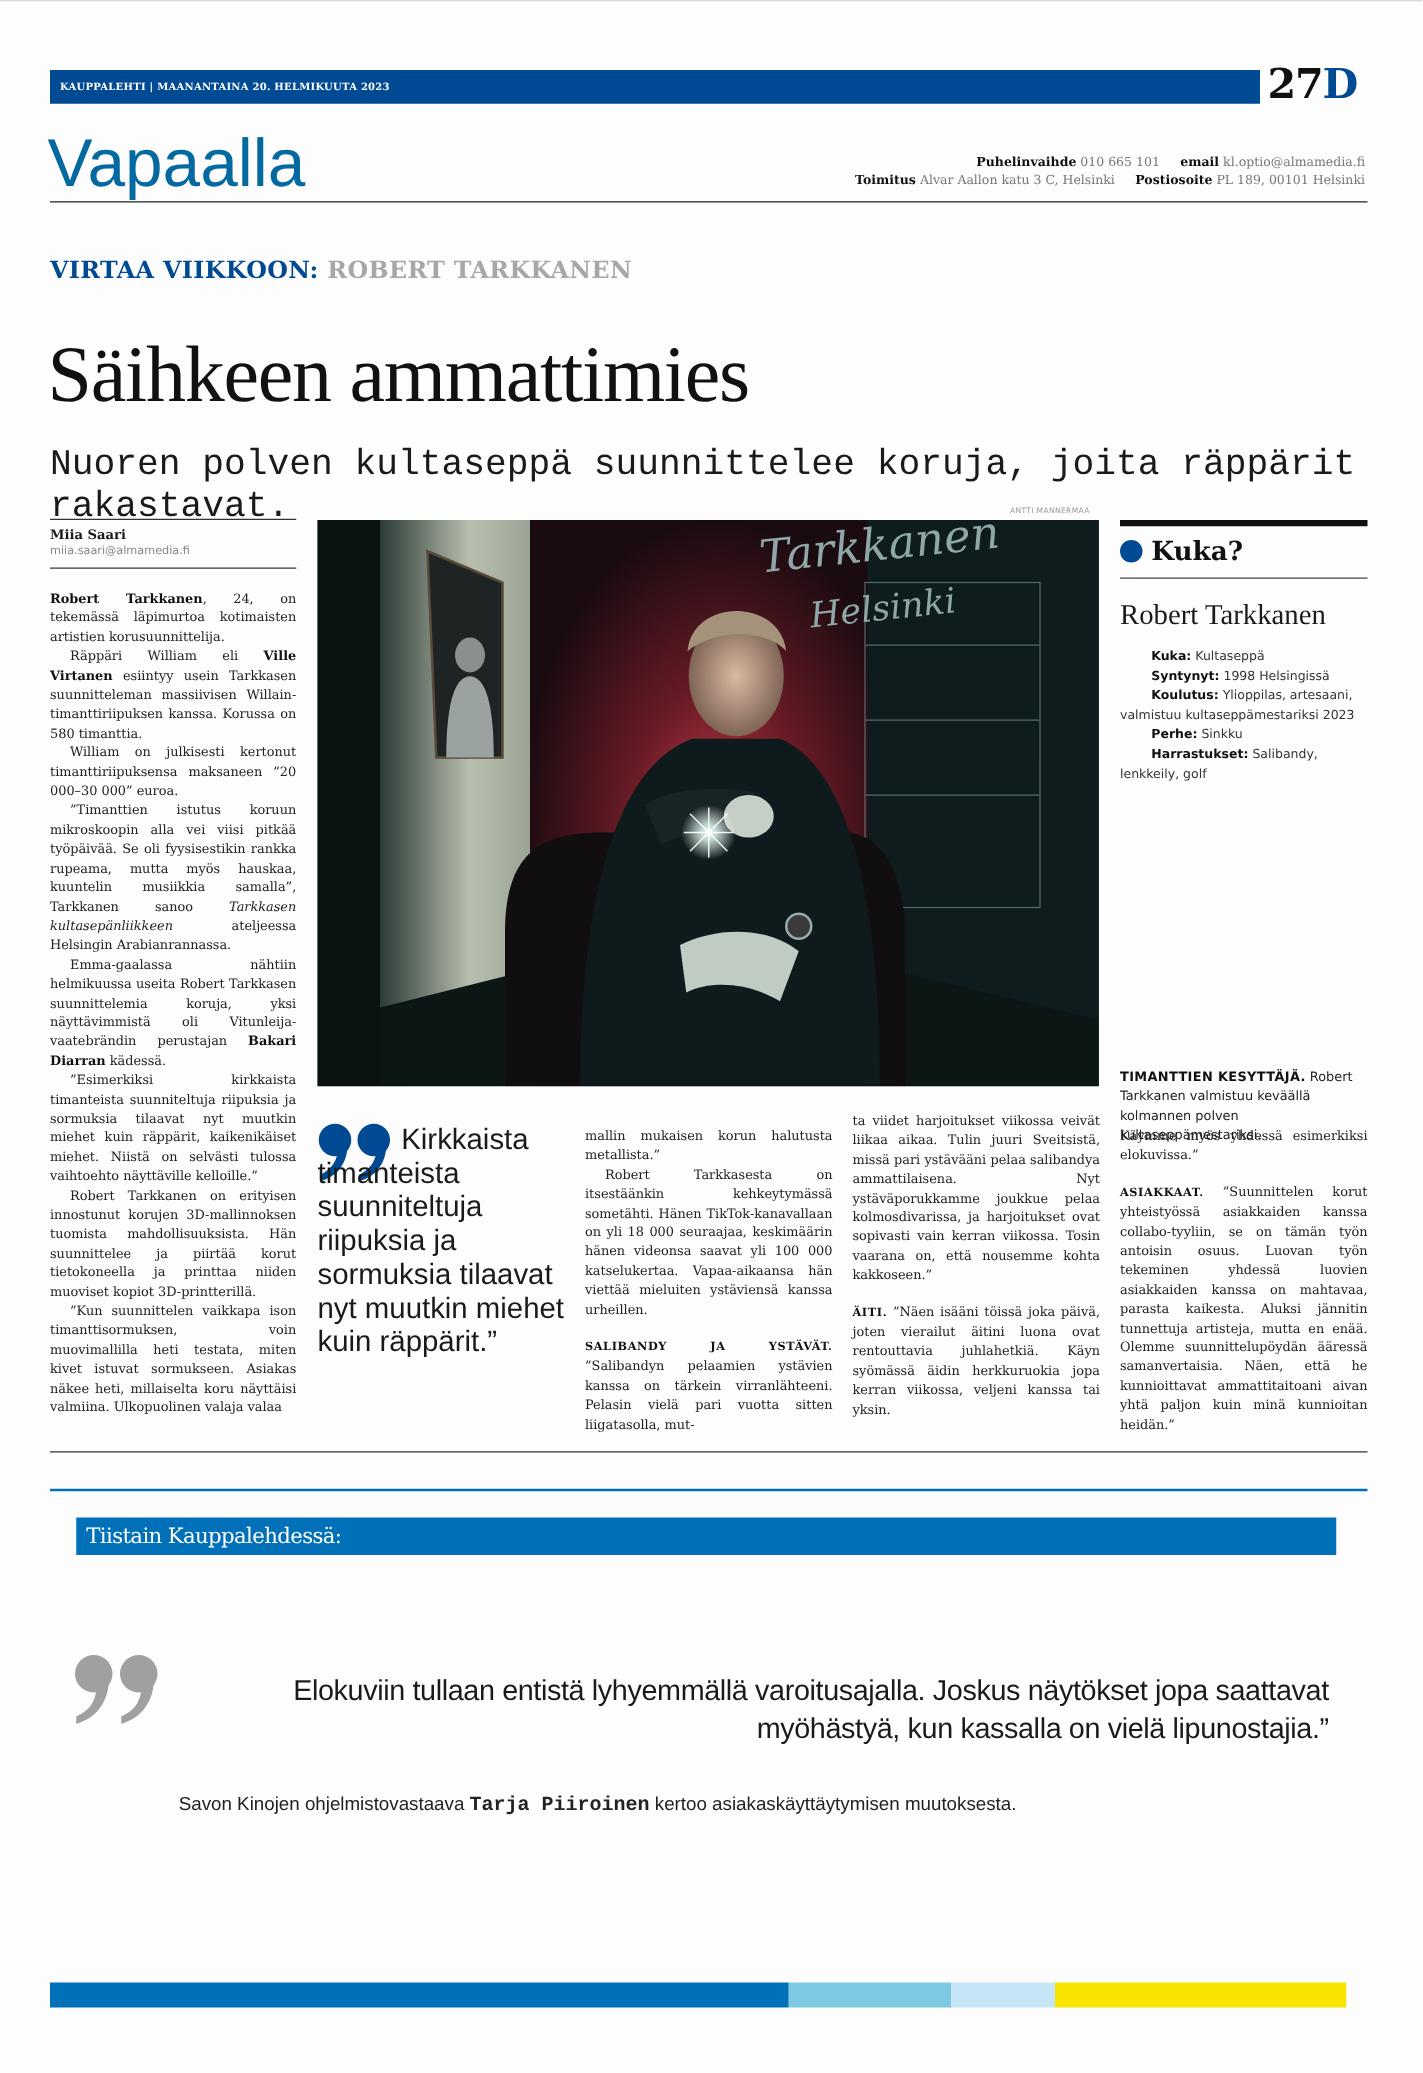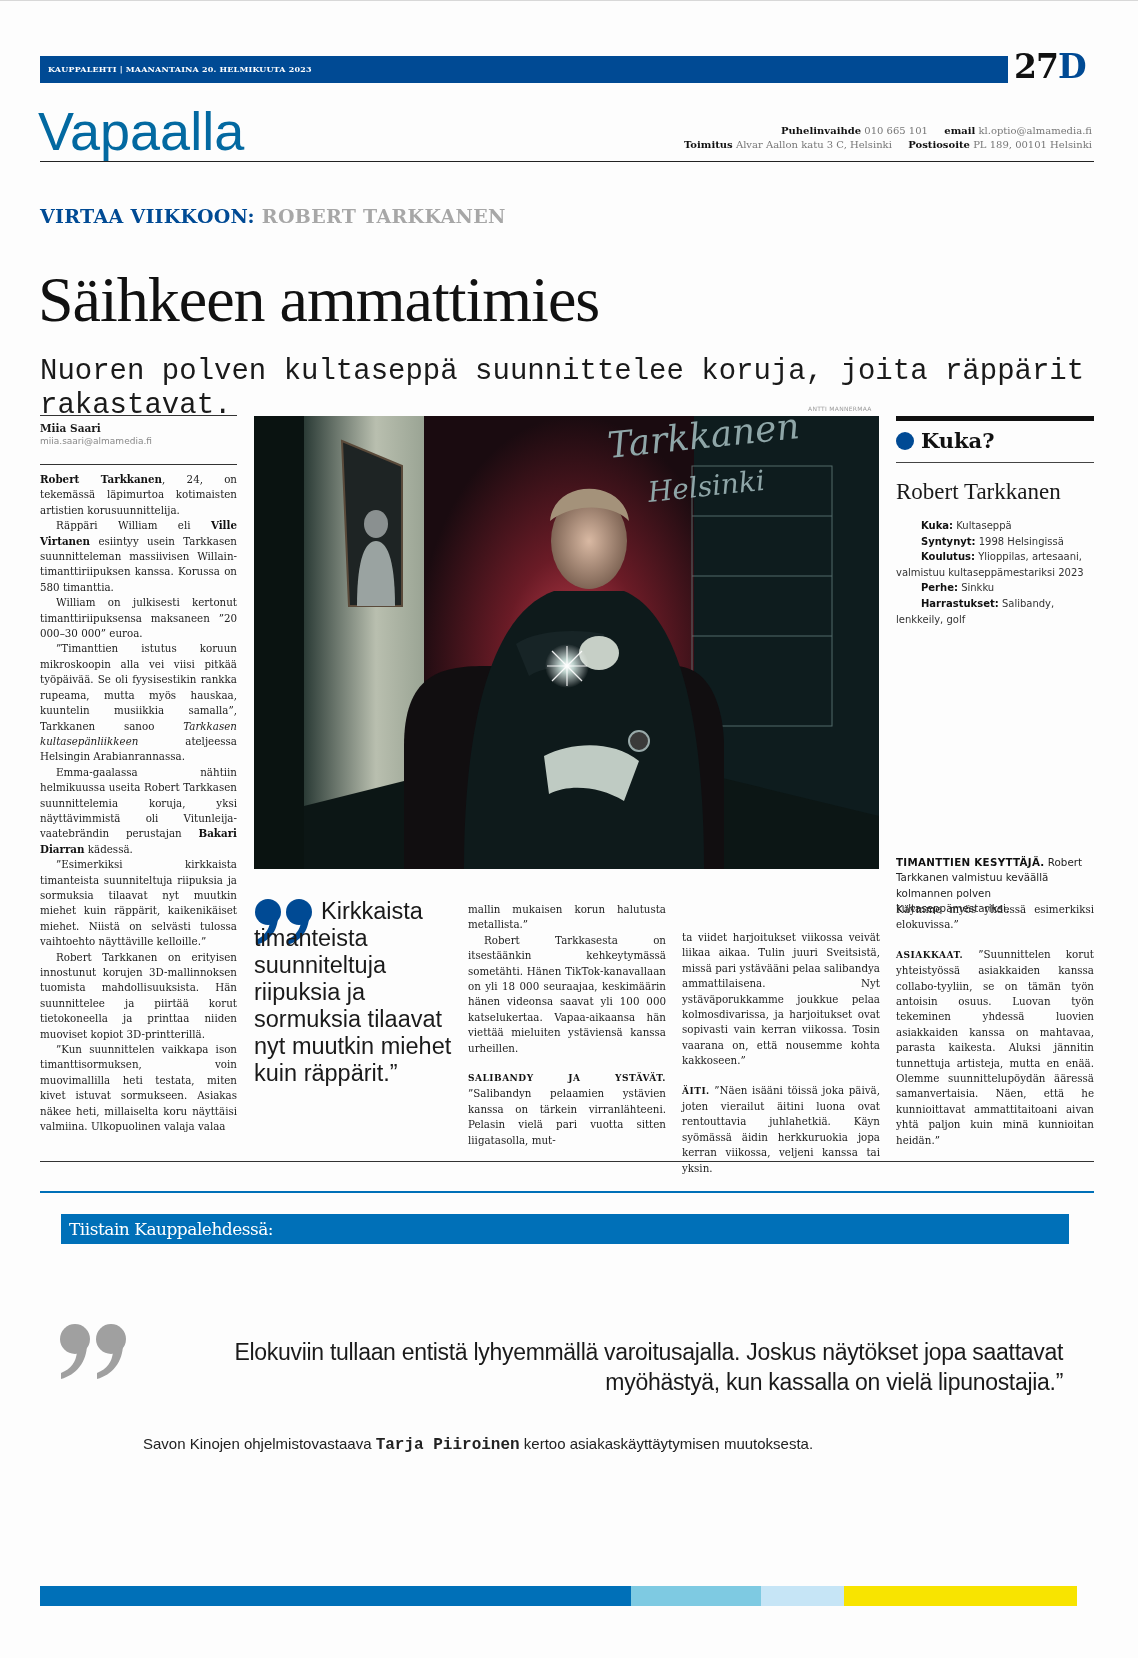--- a/index.html
+++ b/index.html
@@ -20,21 +20,21 @@
     .rule-head { left:40px; top:161px; width:1054px; height:1px; background:#222; }
 
     .kicker { left:40px; top:205px; font-family:"DejaVu Serif", serif; font-weight:bold; font-size:19px; letter-spacing:0.3px; }
     .kicker .k1 { color:#004a94; }
     .kicker .k2 { color:#a7a7a7; }
 
     .headline { left:38px; top:264px; font-family:"Liberation Serif", serif; font-size:64px; line-height:72px; letter-spacing:-1px; color:#111; }
     .deck { left:40px; top:343px; font-family:Liberation Mono, monospace; font-size:29px; line-height:34px; color:#1a1a1a;margin-top:12px; }
 
     
-    .byline { left:40px; top:415px; width:197px; border-top:1.5px solid #333; border-bottom:1.5px solid #333; padding:6px 0 16px; }
+    .byline { left:40px; top:415px; width:197px; border-top:1.5px solid #333; border-bottom:1.5px solid #333; padding:6px 0 6px; }
     .byline .name { font-family:"DejaVu Serif", serif; font-weight:bold; font-size:10.5px; line-height:13px; }
     .byline .mail { font-family:"DejaVu Sans", sans-serif; font-size:9px; line-height:13px; color:#888; }
 
     .col { font-family:"DejaVu Serif", serif; font-size:10.3px; line-height:15.4px; color:#222; text-align:justify; hyphens:manual; }
     .col p { margin:0; text-indent:16px; }
     .col p.first { text-indent:0; }
     .col p.sub { text-indent:0; margin-top:14px; }
     .col b { color:#111; }
     .col .cap { font-weight:bold; font-size:9px; letter-spacing:0.5px; color:#111; }
     .col1 { left:40px; top:472px; width:197px; }
@@ -53,21 +53,21 @@
     .fact-list div span.k { font-weight:bold; color:#111;padding-left:25px; }
 
     .caption { left:896px; top:810px; width:198px; font-family:"DejaVu Sans", sans-serif; font-size:10.3px; line-height:15.4px; color:#222;margin-top:45px; }
     .caption b { letter-spacing:0.3px; color:#111; }
 
     
     .pq-mark { left:254px; top:898px; width:62px; height:48px; }
     .pq-text { left:254px; top:898px; width:200px; font-family:"Liberation Sans", sans-serif; font-weight:normal; font-size:23.5px; line-height:27px; color:#1a1a1a; text-indent:67px; }
 
     .col2 { left:468px; top:902px; width:198px; }
-    .col3 { left:682px; top:930px; width:198px; }
+    .col3 { left:682px; top:890px; width:198px; }
     .col4 { left:896px; top:902px; width:198px; }
 
     .rule-bottom { left:40px; top:1161px; width:1054px; height:1px; background:#333; }
     .rule-blue { left:40px; top:1191px; width:1054px; height:2px; background:#0070b8; }
 
     .promo-bar { left:61px; top:1214px; width:1008px; height:30px; background:#0070b8; }
     .promo-label { left:69px; top:1219px; font-family:"DejaVu Serif", serif; font-weight:normal; font-size:17px; line-height:20px; color:#fff; letter-spacing:-0.5px; }
 
     .quote2-mark { left:58px; top:1322px; width:72px; height:58px; }
     .quote2-text { left:143px; top:1337px; width:920px; font-family:"Liberation Sans", sans-serif; font-size:23px; line-height:30px; color:#1a1a1a; letter-spacing:-0.3px;text-align:right; }

